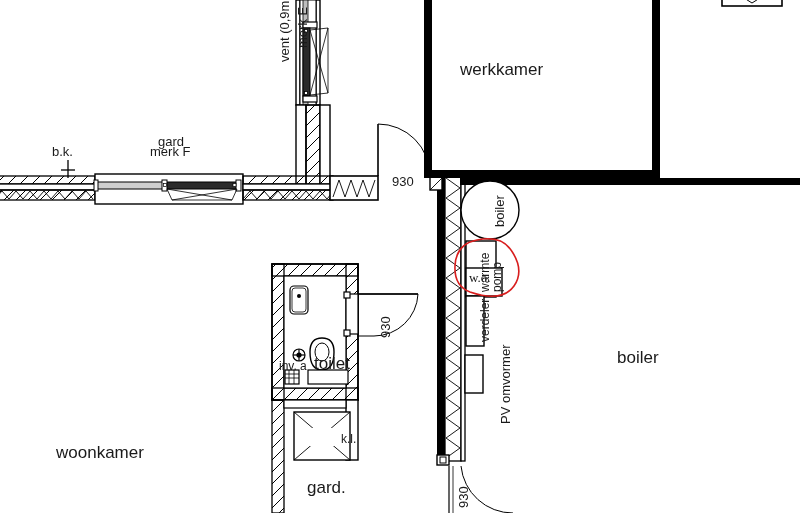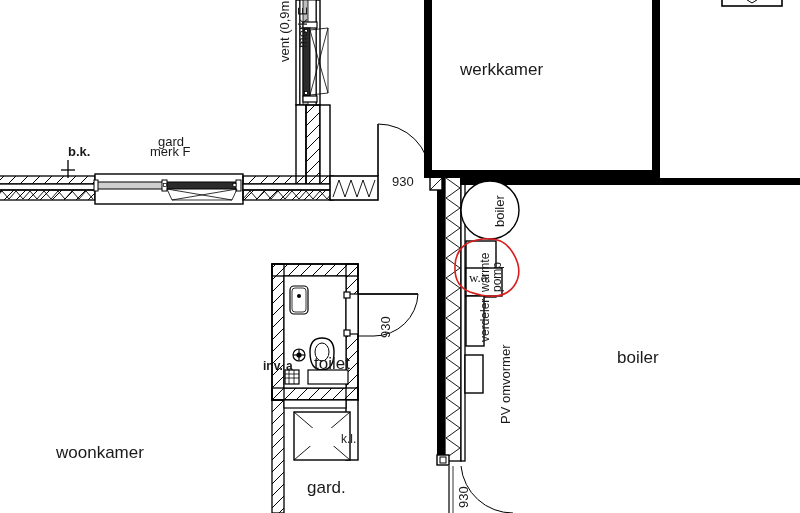--- a/index.html
+++ b/index.html
@@ -293,23 +293,23 @@
   <div class="tiny-label vert-up" style="left:490px; top:292px;">pomp</div>
 
   <div class="small-label" style="left:469px; top:270px;font-family:Liberation Serif, serif;">w.o.</div>
 
   <div class="tiny-label vert-up" style="left:478px; top:342px;">verdeler</div>
 
   <div class="small-label vert-up" style="left:498px; top:424px;">PV omvormer</div>
 
   <div class="tiny-label" style="left:313px; top:432px;padding-left:28px;">k.l.</div>
 
-  <div class="tiny-label" style="left:263px; top:359px;font-weight:bold;">inv. a</div>
-
-  <div class="small-label" style="left:68px; top:144px;font-weight:bold;">b.k.</div>
+  <div class="tiny-label" style="left:279px; top:359px;">inv. a</div>
+
+  <div class="small-label" style="left:52px; top:144px;">b.k.</div>
 
   <div class="small-label" style="left:158px; top:134px;">gard</div>
 
   <div class="small-label" style="left:150px; top:144px;">merk F</div>
 
   <div class="small-label vert-up" style="left:277px; top:62px;">vent (0,9m</div>
 
   <div class="small-label vert-up" style="left:295px; top:48px;">merk E</div>
 
   <div class="dim-label" style="left:392px; top:174px;">930</div>

